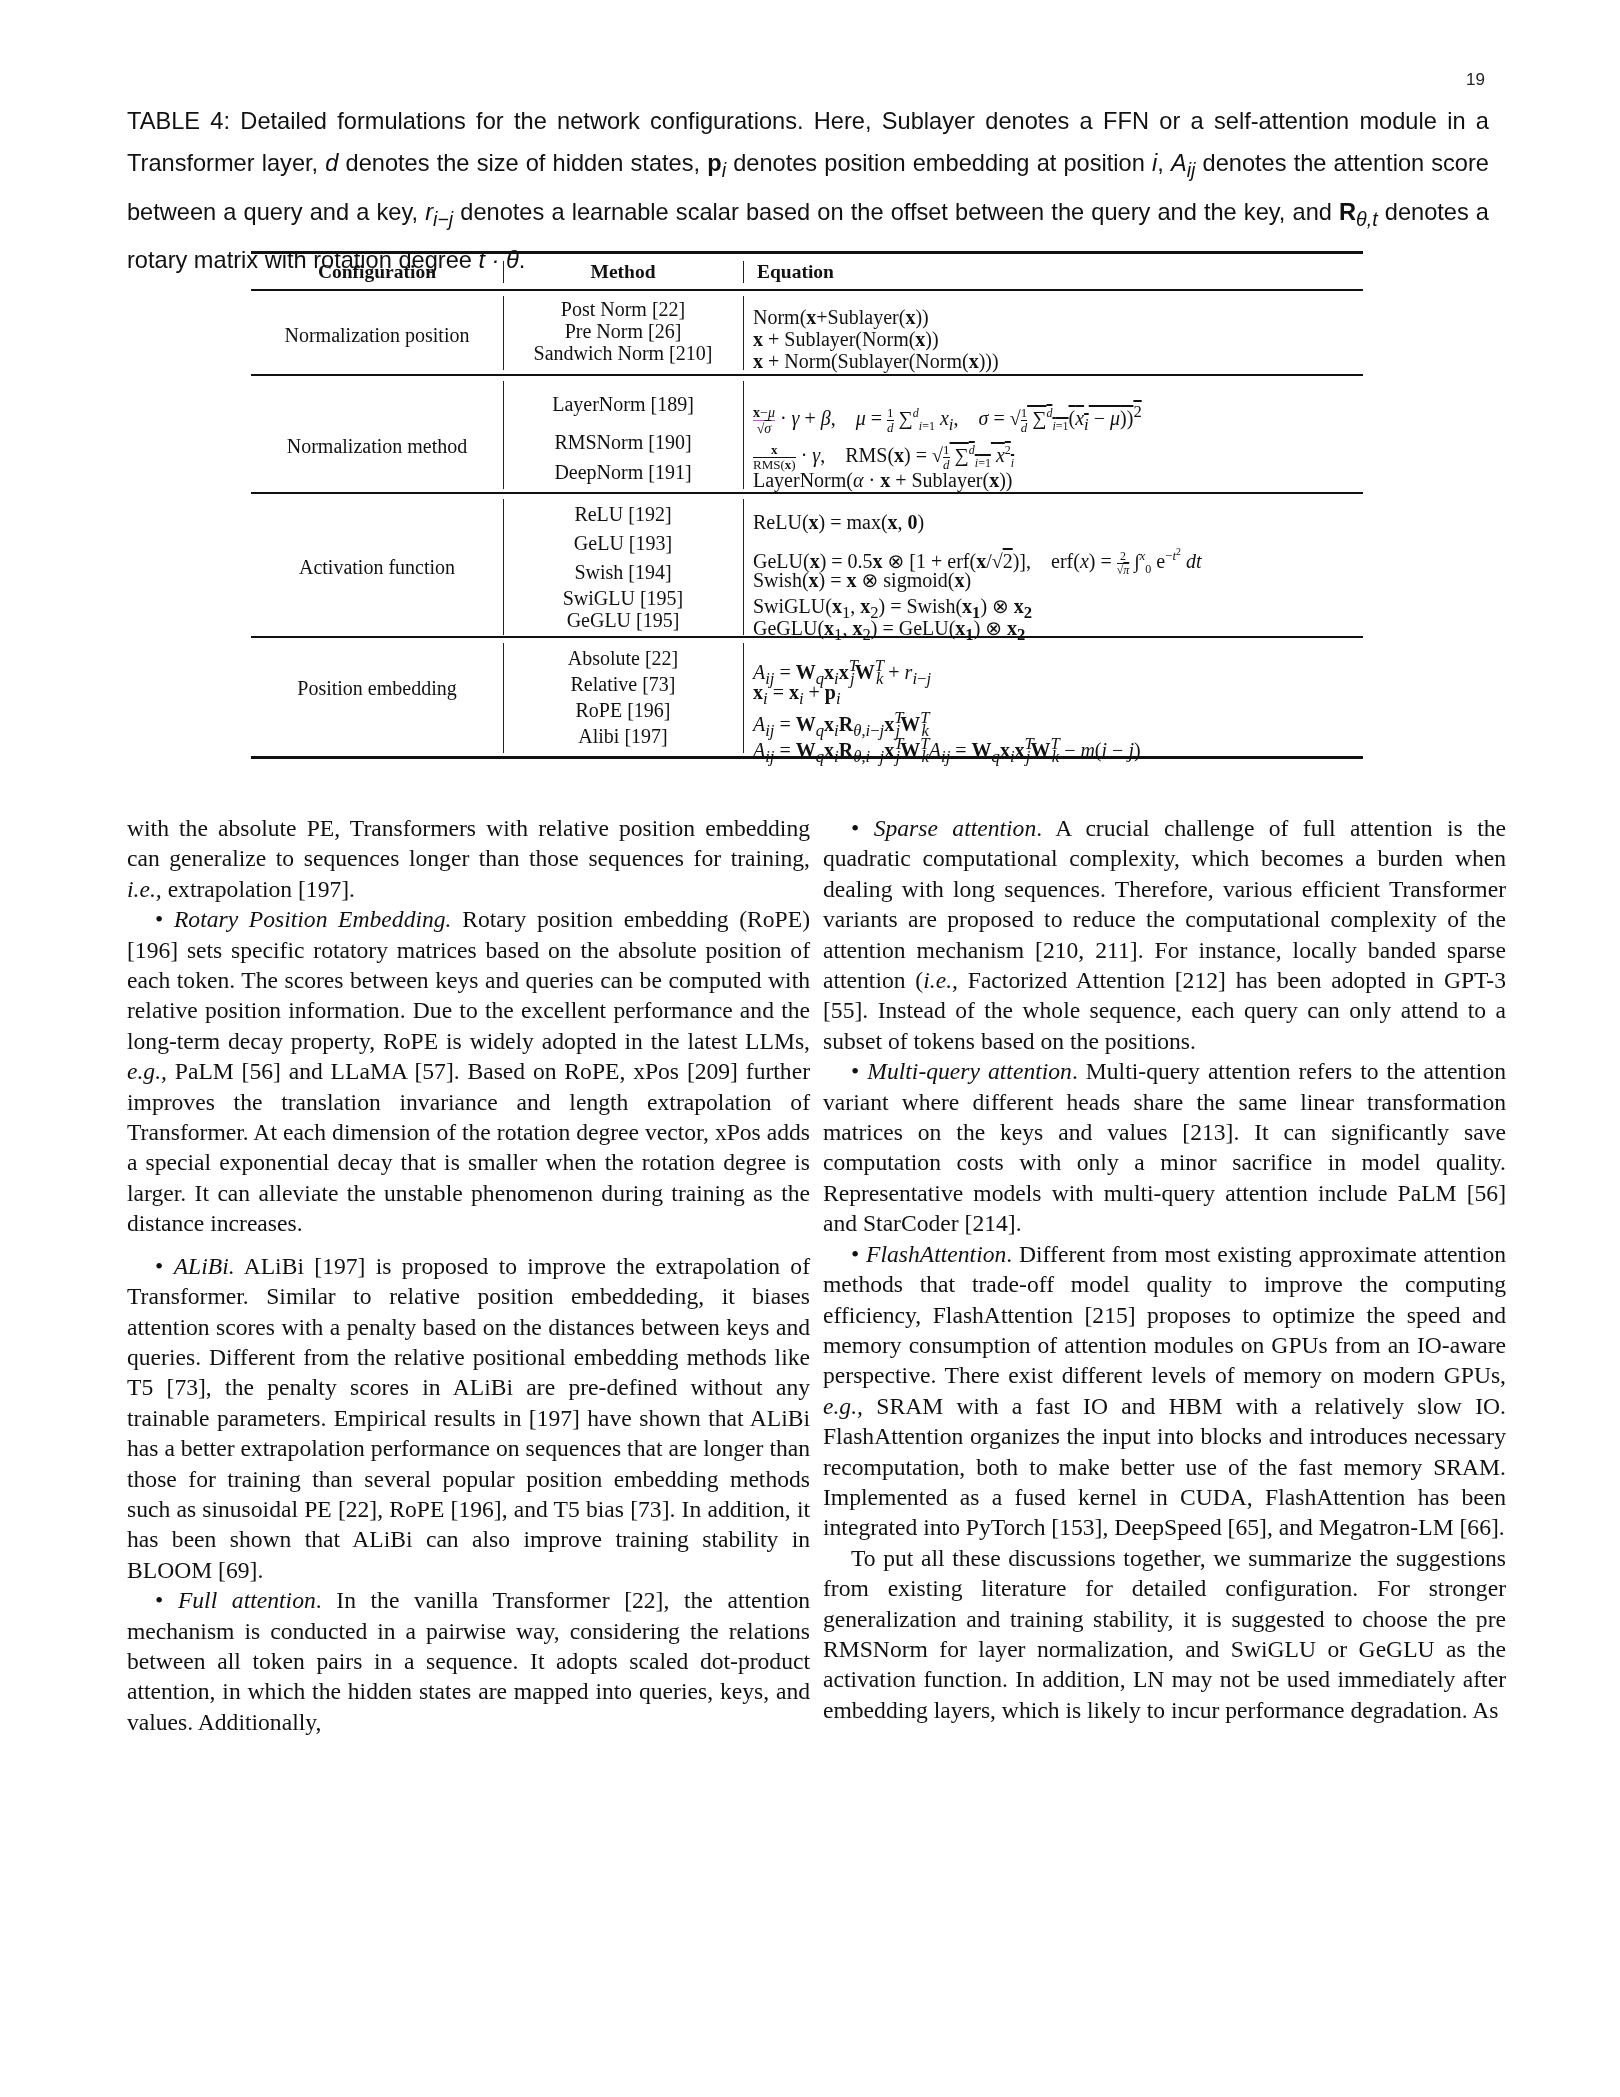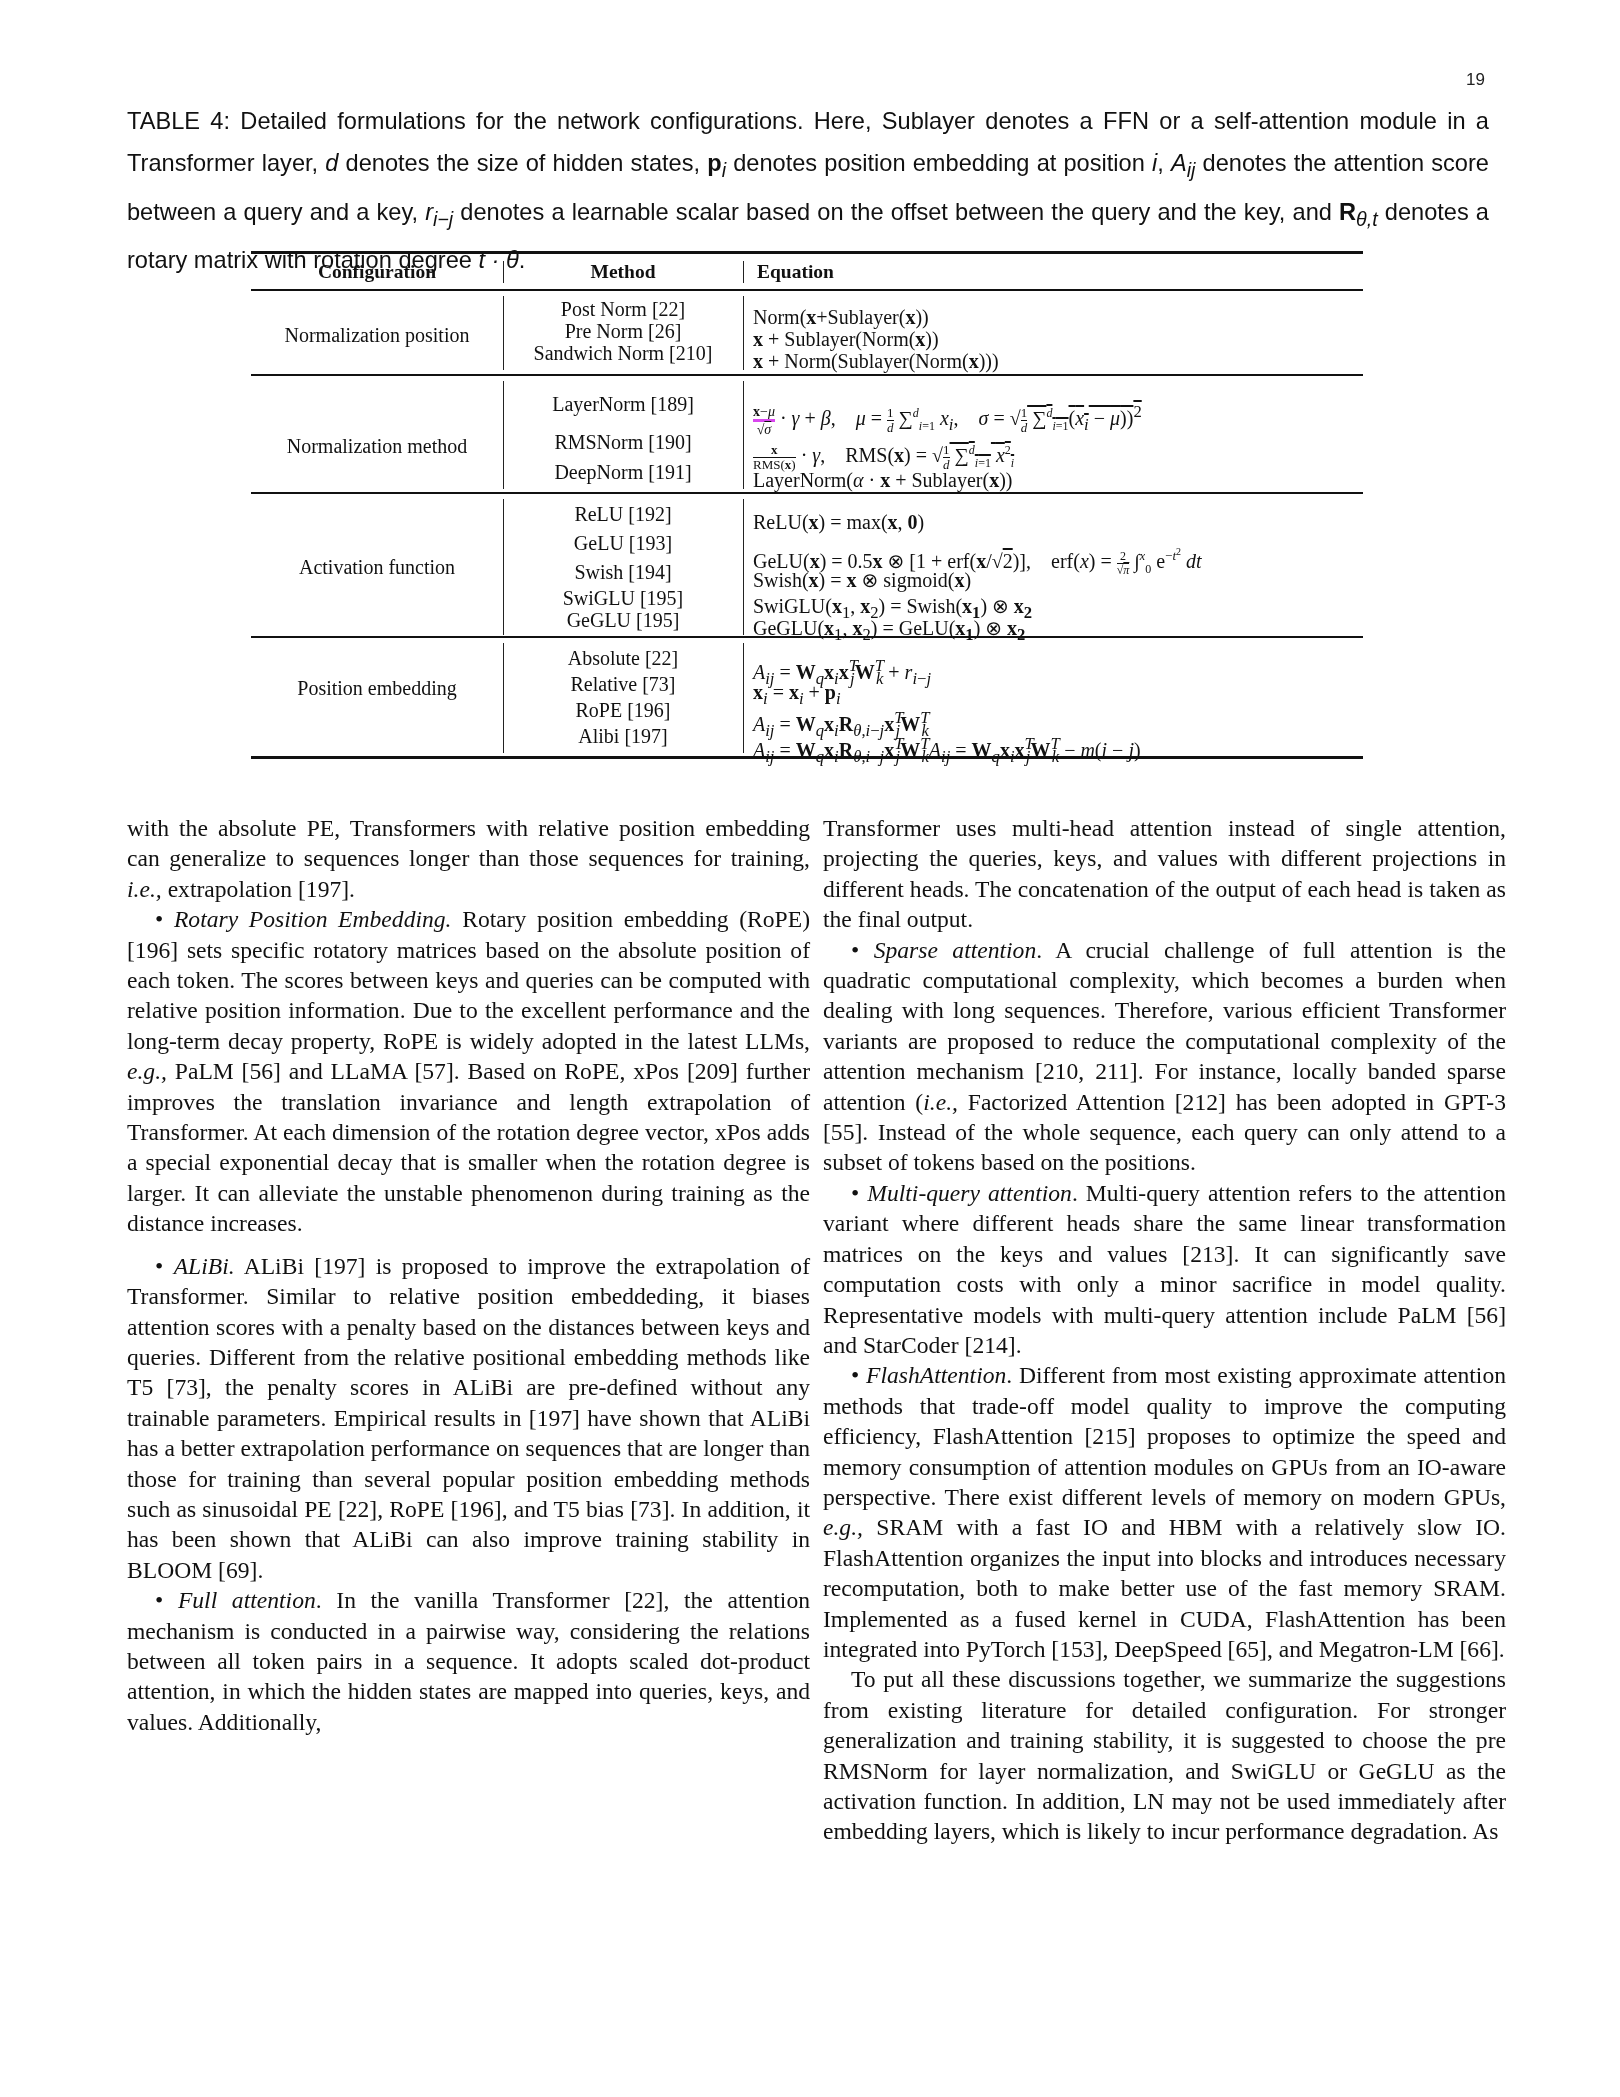--- a/index.html
+++ b/index.html
@@ -102,21 +102,21 @@
     <div class="vdiv" style="left:252px;top:130px;height:108px"></div>
     <div class="vdiv" style="left:492px;top:130px;height:108px"></div>
     <div class="meth-col" style="top:134px">
       <div class="cell-line tall">LayerNorm [189]</div>
       <div class="cell-line tall">RMSNorm [190]</div>
       <div class="cell-line">DeepNorm [191]</div>
     </div>
     <div class="eq-col" style="top:134px">
       <div class="cell-line tall eqtxt">
         <span style="display:inline-flex;flex-direction:column;vertical-align:middle;font-size:14px;line-height:15px;text-align:center">
-            <span style="border-bottom:3px solid #d946ef"><b>x</b>−<i>μ</i></span>
+            <span style="border-bottom:1px solid #d946ef"><b>x</b>−<i>μ</i></span>
             <span>√<span style="text-decoration:overline"><i>σ</i></span></span>
           </span>
         · <i>γ</i> + <i>β</i>, &nbsp;&nbsp; <i>μ</i> = <span style="display:inline-flex;flex-direction:column;vertical-align:middle;font-size:13px;line-height:14px;text-align:center">
             <span style="border-bottom:1px solid #111">1</span>
             <span><i>d</i></span>
           </span> ∑<sup style="font-size:12px"><i>d</i></sup><sub style="font-size:12px"><i>i</i>=1</sub> <i>x<sub>i</sub></i>, &nbsp;&nbsp; <i>σ</i> = √<span style="text-decoration:overline"><span style="display:inline-flex;flex-direction:column;vertical-align:middle;font-size:13px;line-height:14px;text-align:center">
               <span style="border-bottom:1px solid #111">1</span>
               <span><i>d</i></span>
             </span> ∑<sup style="font-size:12px"><i>d</i></sup><sub style="font-size:12px"><i>i</i>=1</sub>(<i>x<sub>i</sub></i> − <i>μ</i>))<sup>2</sup></span>
       </div>
@@ -180,18 +180,17 @@
 </div>
 
 <div id="col-left" class="col">
   <p class="para"><span>with the absolute PE, Transformers with relative position embedding can generalize to sequences longer than those sequences for training, </span><i>i.e.,</i><span> extrapolation [197].</span></p>
   <p class="para indent"><span class="bullet">•</span> <span class="bullet-head">Rotary Position Embedding.</span><span> Rotary position embedding (RoPE) [196] sets specific rotatory matrices based on the absolute position of each token. The scores between keys and queries can be computed with relative position infor­mation. Due to the excellent performance and the long-term decay property, RoPE is widely adopted in the latest LLMs, </span><i>e.g.,</i><span> PaLM [56] and LLaMA [57]. Based on RoPE, xPos [209] further improves the translation invariance and length extrapolation of Transformer. At each dimension of the rotation degree vector, xPos adds a special exponential decay that is smaller when the rotation degree is larger. It can alleviate the unstable phenomenon during training as the distance increases.</span></p>
   <p class="para indent space-before"><span class="bullet">•</span> <span class="bullet-head">ALiBi.</span><span> ALiBi [197] is proposed to improve the extrap­olation of Transformer. Similar to relative position embed­ded­ing, it biases attention scores with a penalty based on the distances between keys and queries. Different from the rela­tive positional embedding methods like T5 [73], the penalty scores in ALiBi are pre-defined without any trainable pa­rameters. Empirical results in [197] have shown that ALiBi has a better extrapolation performance on sequences that are longer than those for training than several popular position embedding methods such as sinusoidal PE [22], RoPE [196], and T5 bias [73].  In addition, it has been shown that ALiBi can also improve training stability in BLOOM [69].</span></p>
   <p class="para indent"><span class="bullet">•</span> <span class="bullet-head">Full attention</span><span>. In the vanilla Transformer [22], the atten­tion mechanism is conducted in a pairwise way, considering the relations between all token pairs in a sequence. It adopts scaled dot-product attention, in which the hidden states are mapped into queries, keys, and values. Additionally,</span></p>
 </div>
 
 <div id="col-right" class="col">
-  <p class="para">Transformer uses multi-head attention instead of single attention, projecting the queries, keys, and values with different projections in different heads. The concatenation of the output of each head is taken as the final output.</p>
   <p class="para indent"><span class="bullet">•</span> <span class="bullet-head">Sparse attention</span><span>. A crucial challenge of full attention is the quadratic computational complexity, which becomes a burden when dealing with long sequences. Therefore, various efficient Transformer variants are proposed to re­duce the computational complexity of the attention mecha­nism [210, 211]. For instance, locally banded sparse attention (</span><i>i.e.,</i><span> Factorized Attention [212] has been adopted in GPT-3 [55]. Instead of the whole sequence, each query can only attend to a subset of tokens based on the positions.</span></p>
   <p class="para indent"><span class="bullet">•</span> <span class="bullet-head">Multi-query attention</span><span>. Multi-query attention refers to the attention variant where different heads share the same linear transformation matrices on the keys and values [213]. It can significantly save computation costs with only a minor sac­rifice in model quality. Representative models with multi-query attention include PaLM [56] and StarCoder [214].</span></p>
   <p class="para indent"><span class="bullet">•</span> <span class="bullet-head">FlashAttention</span><span>. Different from most existing approx­imate attention methods that trade-off model quality to improve the computing efficiency, FlashAttention [215] pro­poses to optimize the speed and memory consumption of attention modules on GPUs from an IO-aware perspective. There exist different levels of memory on modern GPUs, </span><i>e.g.,</i><span> SRAM with a fast IO and HBM with a relatively slow IO. FlashAttention organizes the input into blocks and introduces necessary recomputation, both to make better use of the fast memory SRAM. Implemented as a fused kernel in CUDA, FlashAttention has been integrated into PyTorch [153], DeepSpeed [65], and Megatron-LM [66].</span></p>
   <p class="para indent">To put all these discussions together, we summarize the suggestions from existing literature for detailed configura­tion. For stronger generalization and training stability, it is suggested to choose the pre RMSNorm for layer normaliza­tion, and SwiGLU or GeGLU as the activation function. In addition, LN may not be used immediately after embedding layers, which is likely to incur performance degradation. As</p>
 </div>
 
 </body></html>

